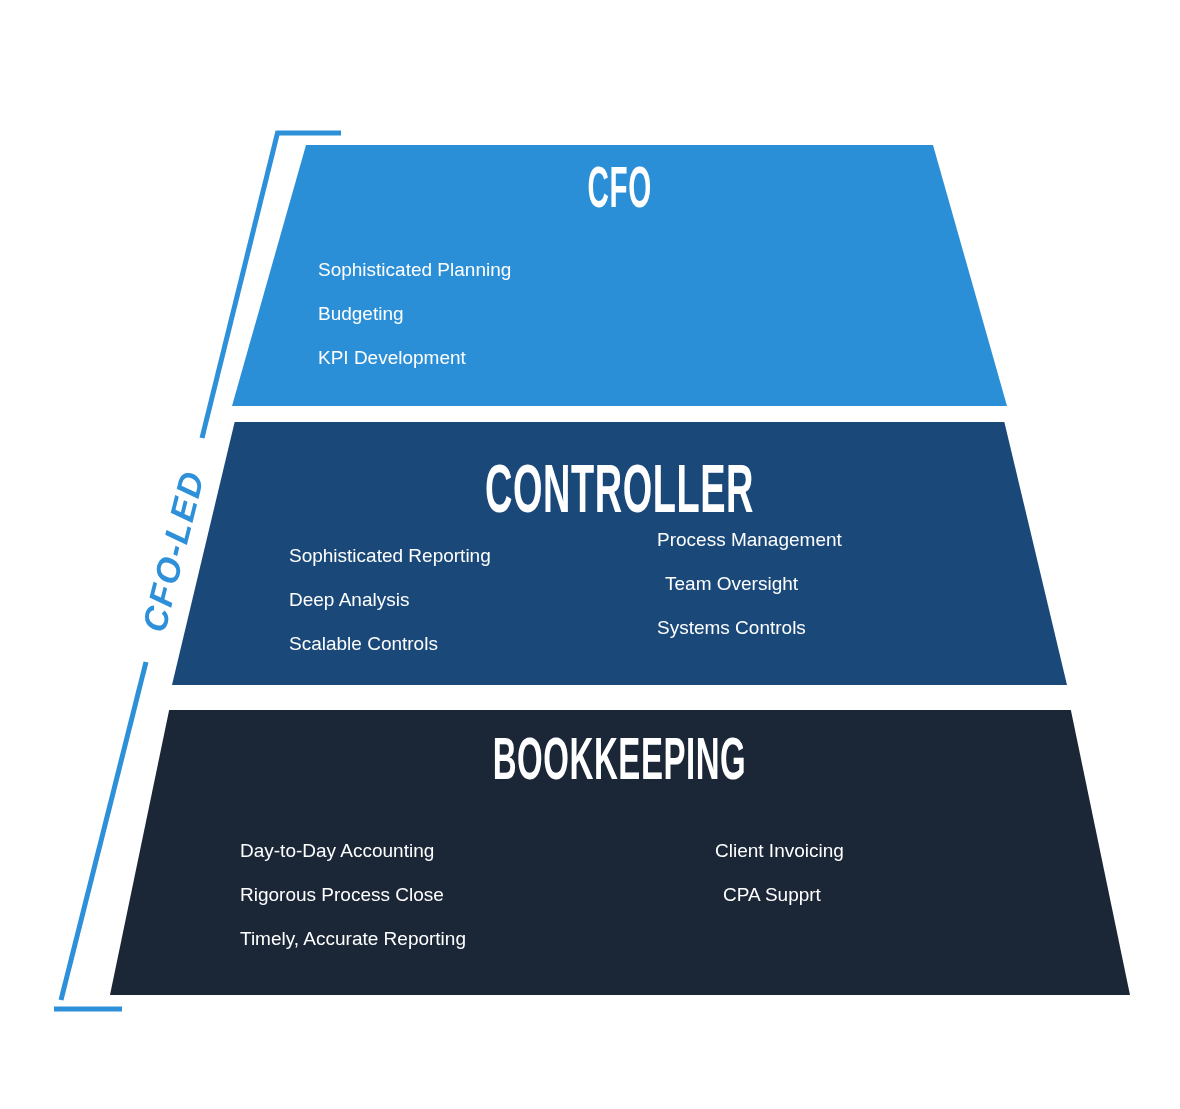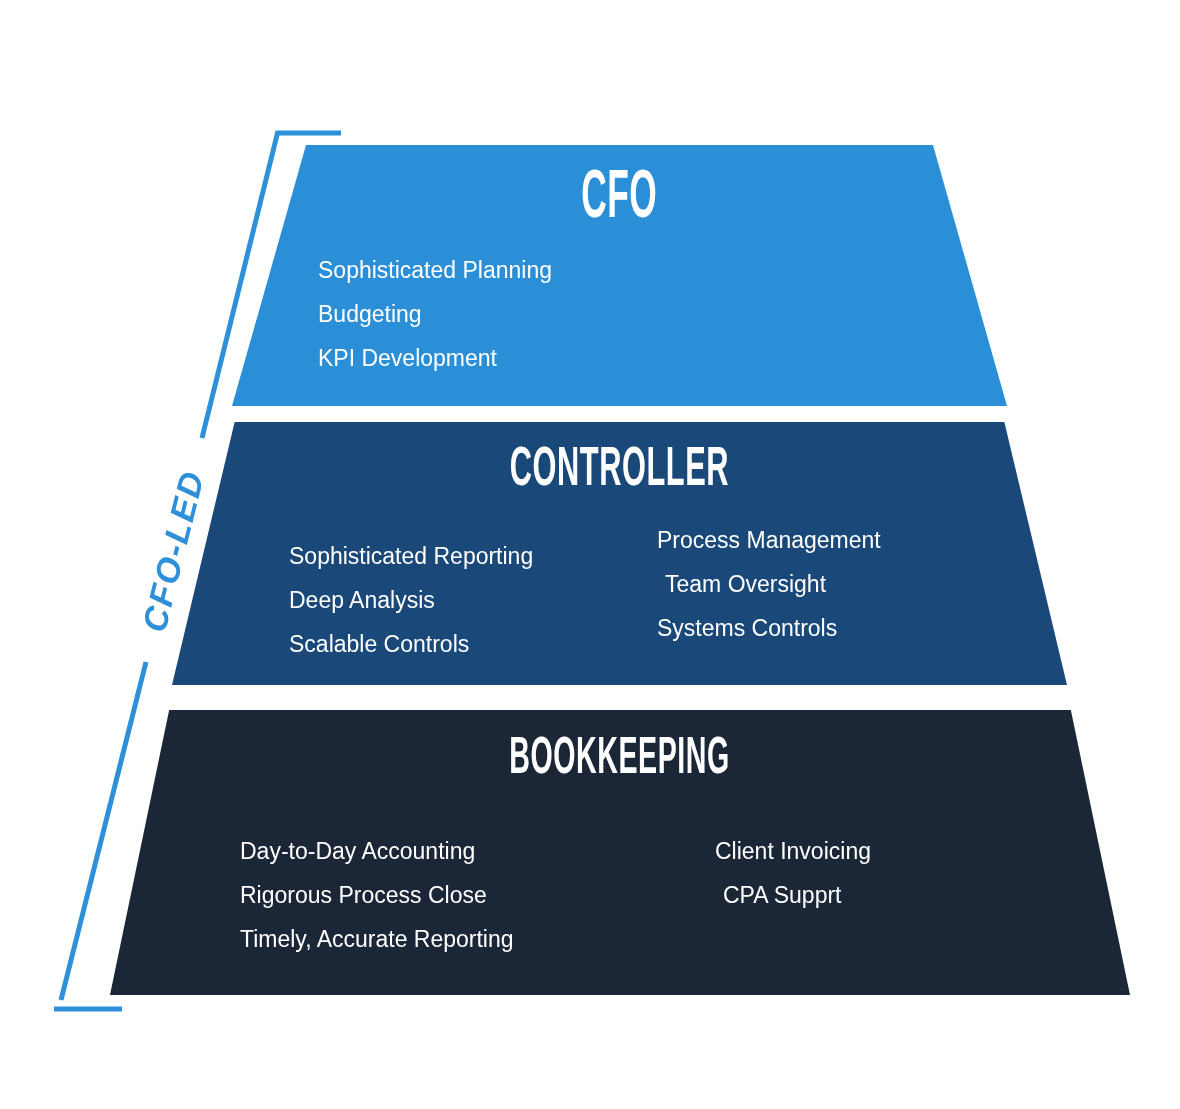--- a/index.html
+++ b/index.html
@@ -22,27 +22,27 @@
   #tier-bookkeeping{
     left:110px;top:710px;width:1020px;height:285px;
     clip-path:polygon(5.8% 0, 94.2% 0, 100% 100%, 0 100%);
   }
   .tier-title{
     position:absolute;left:0;width:100%;
     display:flex;justify-content:center;
     font-weight:700;line-height:1;color:#fff;
   }
   .tier-title span{display:inline-block;transform-origin:50% 0;letter-spacing:1px;}
-  #tier-cfo .tier-title{top:14px;font-size:68px;}
+  #tier-cfo .tier-title{top:14px;font-size:57px;}
   #tier-cfo .tier-title span{transform:scale(0.52,1);}
-  #tier-controller .tier-title{top:16px;font-size:56px;}
+  #tier-controller .tier-title{top:32px;font-size:69px;}
   #tier-controller .tier-title span{transform:scale(0.55,1);}
-  #tier-bookkeeping .tier-title{top:19px;font-size:52px;}
+  #tier-bookkeeping .tier-title{top:19px;font-size:60px;}
   #tier-bookkeeping .tier-title span{transform:scale(0.55,1);}
-  .col{position:absolute;font-size:23px;line-height:44px;font-weight:400;}
+  .col{position:absolute;font-size:19px;line-height:44px;font-weight:400;}
   .col p{margin:0;white-space:nowrap;}
   .col.right p:nth-child(2){margin-left:8px;}
   #tier-cfo .col.left{left:86px;top:103px;}
   #tier-cfo .col.right{left:401px;top:103px;}
   #tier-controller .col.left{left:117px;top:112px;}
   #tier-controller .col.right{left:485px;top:96px;}
   #tier-bookkeeping .col.left{left:130px;top:119px;}
   #tier-bookkeeping .col.right{left:605px;top:119px;}
   #bracket{position:absolute;left:0;top:0;width:1180px;height:1109px;pointer-events:none;}
   #cfo-led-label{

